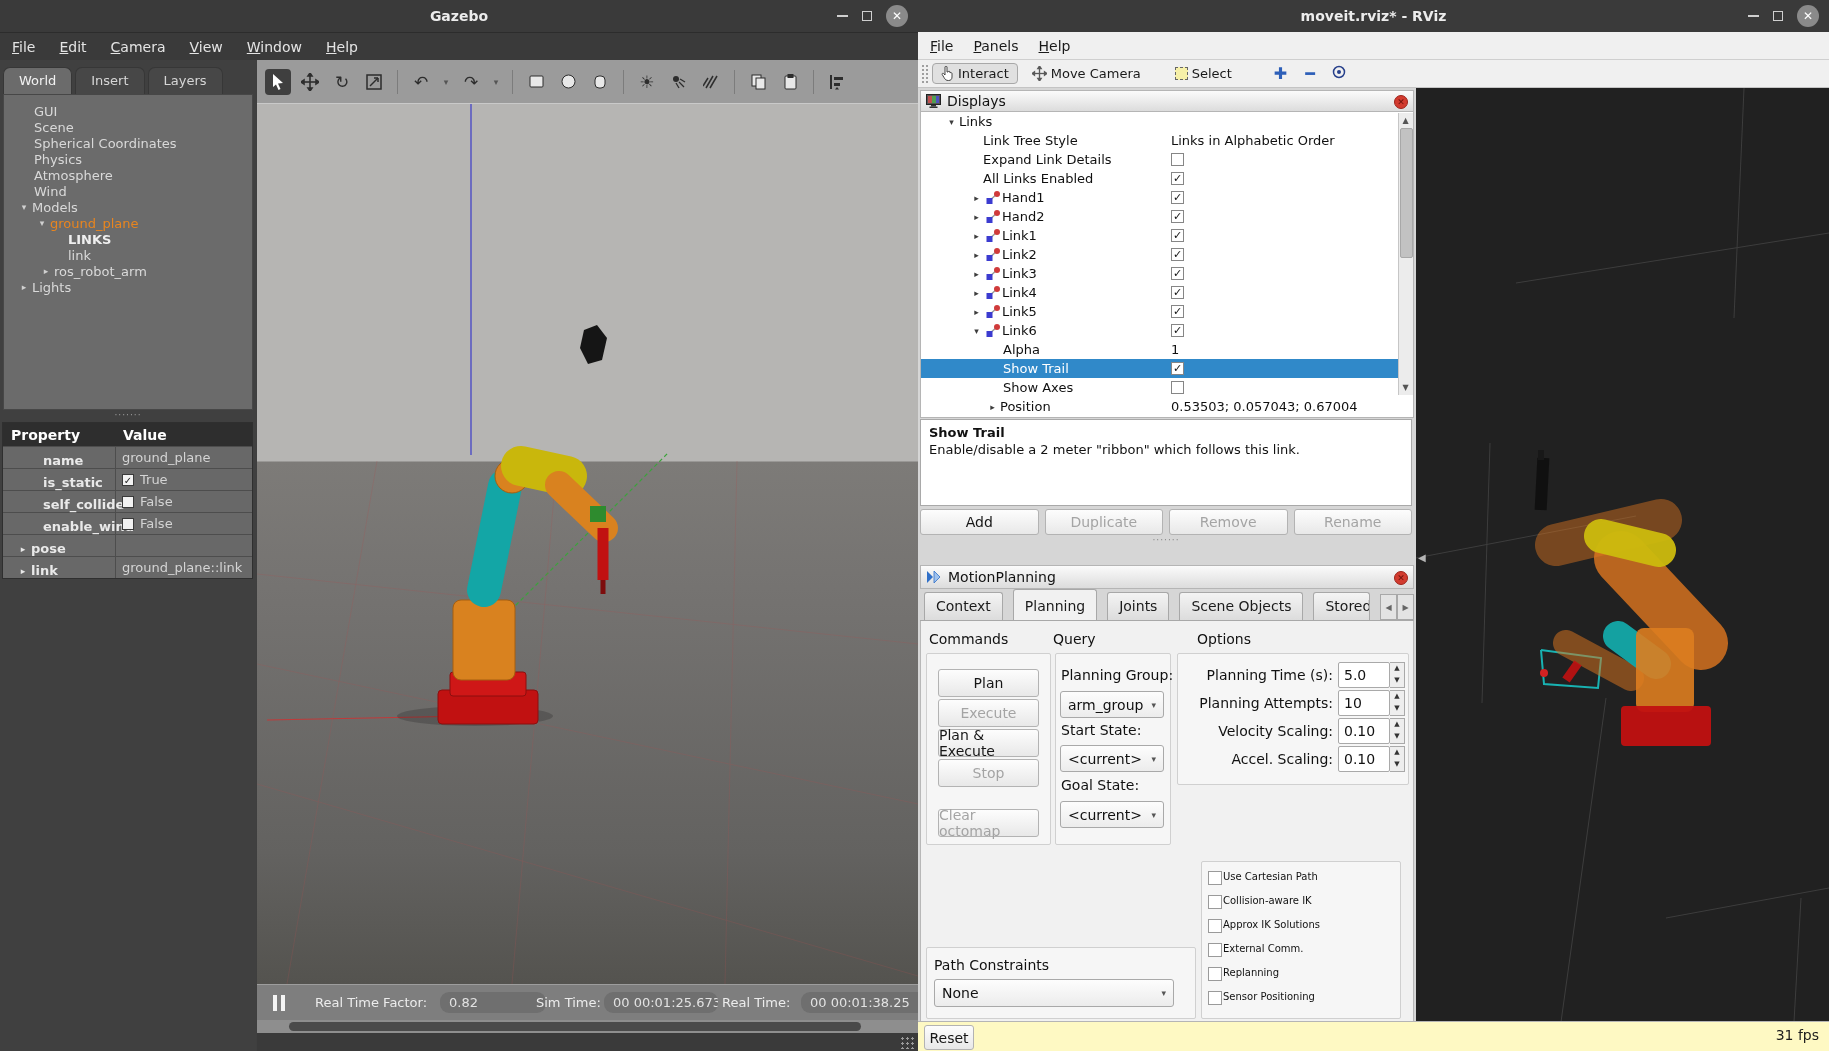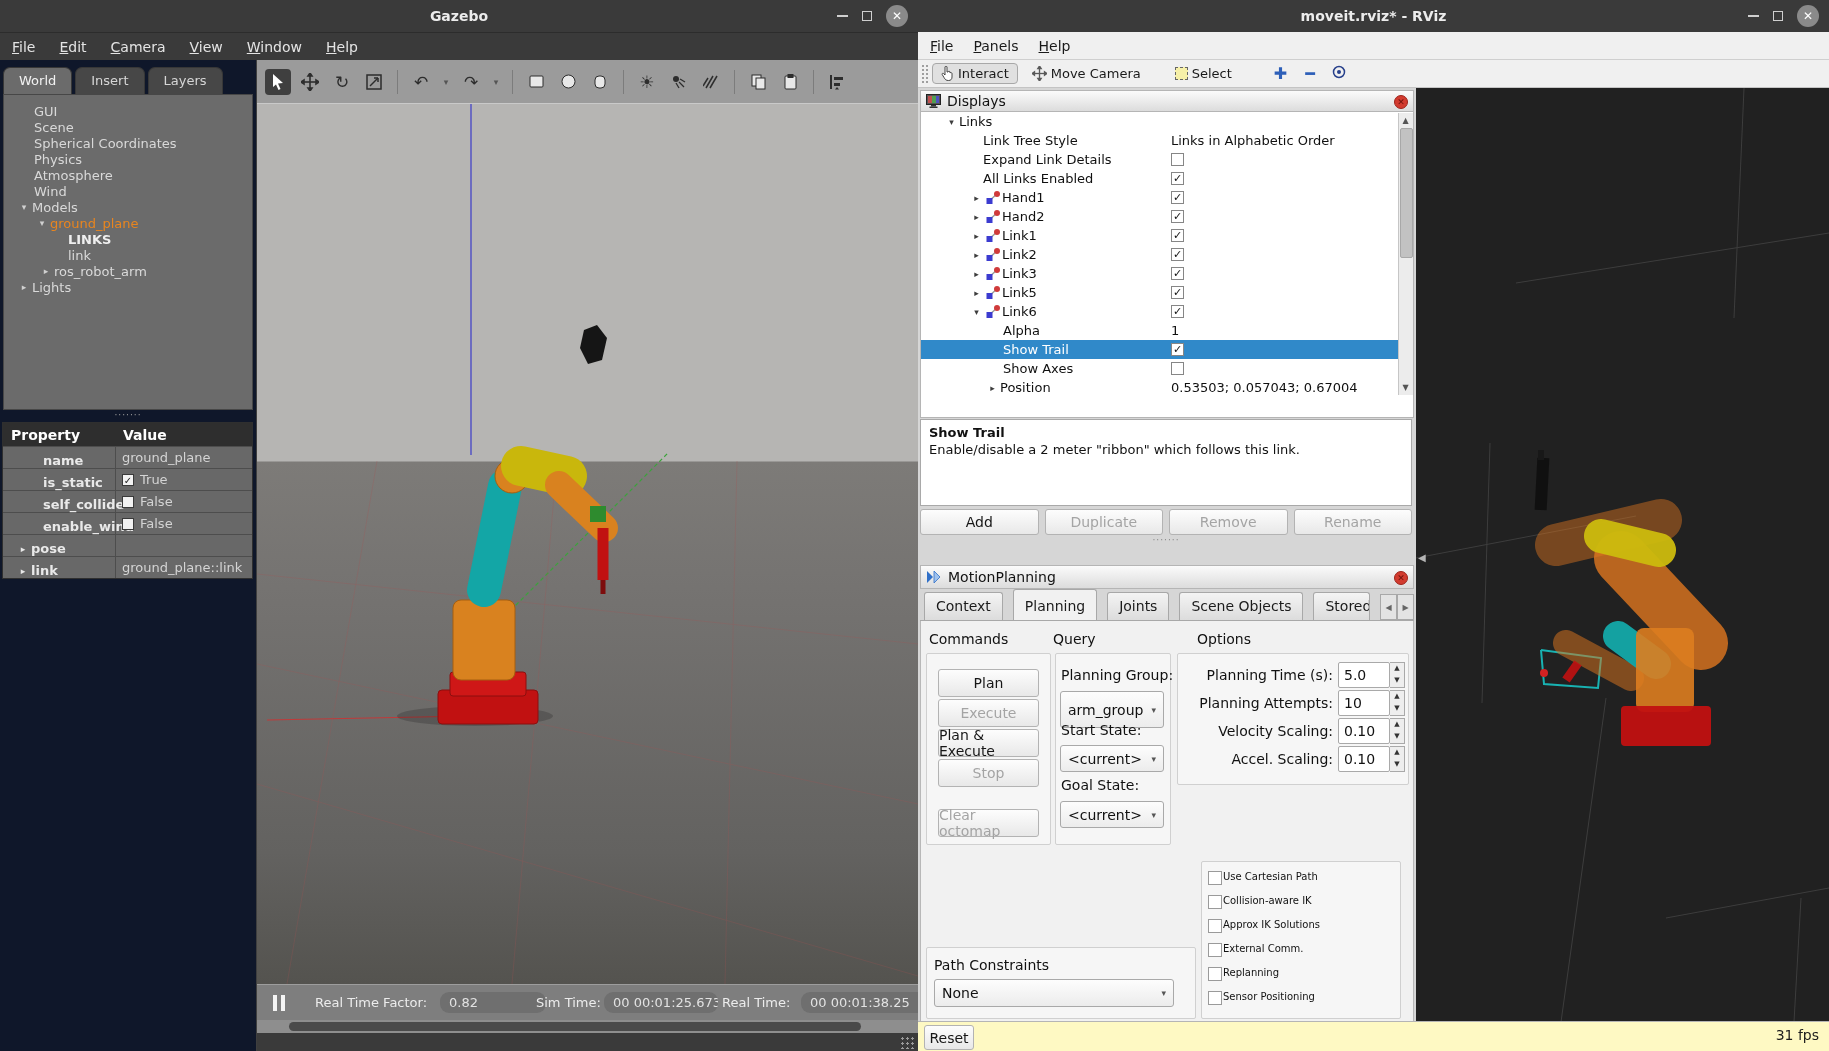--- a/index.html
+++ b/index.html
@@ -17,21 +17,21 @@
   .wb-max{width:10px;height:10px;border:1.5px solid #cfcfcf;box-sizing:border-box}
   .wb-close{width:22px;height:22px;border-radius:50%;background:#8a8a8a;color:#fff;display:flex;
             align-items:center;justify-content:center;font-size:12px}
   .wb-close::after{content:"✕"}
 
   
   #gazebo{position:absolute;left:0;top:0;width:918px;height:1051px;background:#585858}
   .gz-menubar{position:absolute;left:0;top:32px;right:0;height:28px;background:#3a3a3a;
               border-top:1px solid #2c2c2c;display:flex;align-items:center;gap:24px;padding-left:12px;
               color:#e4e4e4;font-size:14px;box-sizing:border-box}
-  .gz-left{position:absolute;left:0;top:60px;width:256px;bottom:0;background:#0f172a;border-right:1px solid #3f3f3f}
+  .gz-left{position:absolute;left:0;top:60px;width:256px;bottom:0;background:#404040;border-right:1px solid #3f3f3f}
   .gz-tabs{position:absolute;left:0;top:2px;right:0;height:32px;display:flex;align-items:flex-end;gap:3px;padding-left:3px}
   .gz-tab{background:#474747;border:1px solid #373737;border-bottom:none;border-radius:7px 7px 0 0;
           color:#d6d6d6;font-size:13px;padding:5px 15px 6px}
   .gz-tab.active{background:#6b6b6b;color:#f2f2f2}
   .gz-tree{position:absolute;left:3px;top:34px;right:3px;height:316px;background:#6b6b6b;
            border:1px solid #474747;padding-top:8px;box-sizing:border-box}
   .gz-trow{height:16px;display:flex;align-items:center;color:#d9d9d9;font-size:13px}
   .garr{width:16px;text-align:center;font-size:9px;color:#d0d0d0}
   .garr.d::after{content:"▾"} .garr.r::after{content:"▸"}
   .orange{color:#e8851f} .boldrow{font-weight:bold;color:#efefef}
@@ -554,20 +554,32 @@
             <span class="cb checked"></span>
           </span>
       </div>
       <div class="drow" style="padding-left:48px">
         <span class="tarr r"></span>
         <svg class="linkicon" width="14" height="13" viewBox="0 0 14 13">
             <line x1="3" y1="10" x2="11" y2="3" stroke="#999" stroke-width="1.5"></line>
             <rect x="0.5" y="7" width="6" height="6" fill="#3b3bd0"></rect>
             <circle cx="11" cy="3" r="3" fill="#d03b3b"></circle>
           </svg>
+        <span>Link4</span>
+        <span class="dval">
+            <span class="cb checked"></span>
+          </span>
+      </div>
+      <div class="drow" style="padding-left:48px">
+        <span class="tarr r"></span>
+        <svg class="linkicon" width="14" height="13" viewBox="0 0 14 13">
+            <line x1="3" y1="10" x2="11" y2="3" stroke="#999" stroke-width="1.5"></line>
+            <rect x="0.5" y="7" width="6" height="6" fill="#3b3bd0"></rect>
+            <circle cx="11" cy="3" r="3" fill="#d03b3b"></circle>
+          </svg>
         <span>Link5</span>
         <span class="dval">
             <span class="cb checked"></span>
           </span>
       </div>
       <div class="drow" style="padding-left:48px">
         <span class="tarr d"></span>
         <svg class="linkicon" width="14" height="13" viewBox="0 0 14 13">
             <line x1="3" y1="10" x2="11" y2="3" stroke="#999" stroke-width="1.5"></line>
             <rect x="0.5" y="7" width="6" height="6" fill="#3b3bd0"></rect>
@@ -646,21 +658,21 @@
 
       <div class="gbox" style="left:5px;top:32px;width:123px;height:190px"></div>
       <span class="btn cmdbtn mn" style="top:48px">Plan</span>
       <span class="btn cmdbtn mn disabled" style="top:78px">Execute</span>
       <span class="btn cmdbtn" style="top:108px">Plan &amp; Execute</span>
       <span class="btn cmdbtn mn disabled" style="top:138px">Stop</span>
       <span class="btn cmdbtn disabled" style="top:188px">Clear octomap</span>
 
       <div class="gbox" style="left:134px;top:32px;width:114px;height:190px"></div>
       <span class="seclabel" style="left:140px;top:46px">Planning Group:</span>
-      <span class="combo" style="left:139px;top:70px;width:104px;height:37px">
+      <span class="combo" style="left:139px;top:70px;width:104px;height:27px">
         <span>arm_group</span>
           <span class="cmbarr"></span>
       </span>
       <span class="seclabel" style="left:140px;top:101px">Start State:</span>
       <span class="combo" style="left:139px;top:124px;width:104px;height:27px">
         <span>&lt;current&gt;</span>
           <span class="cmbarr"></span>
       </span>
       <span class="seclabel" style="left:140px;top:156px">Goal State:</span>
       <span class="combo" style="left:139px;top:180px;width:104px;height:27px">

